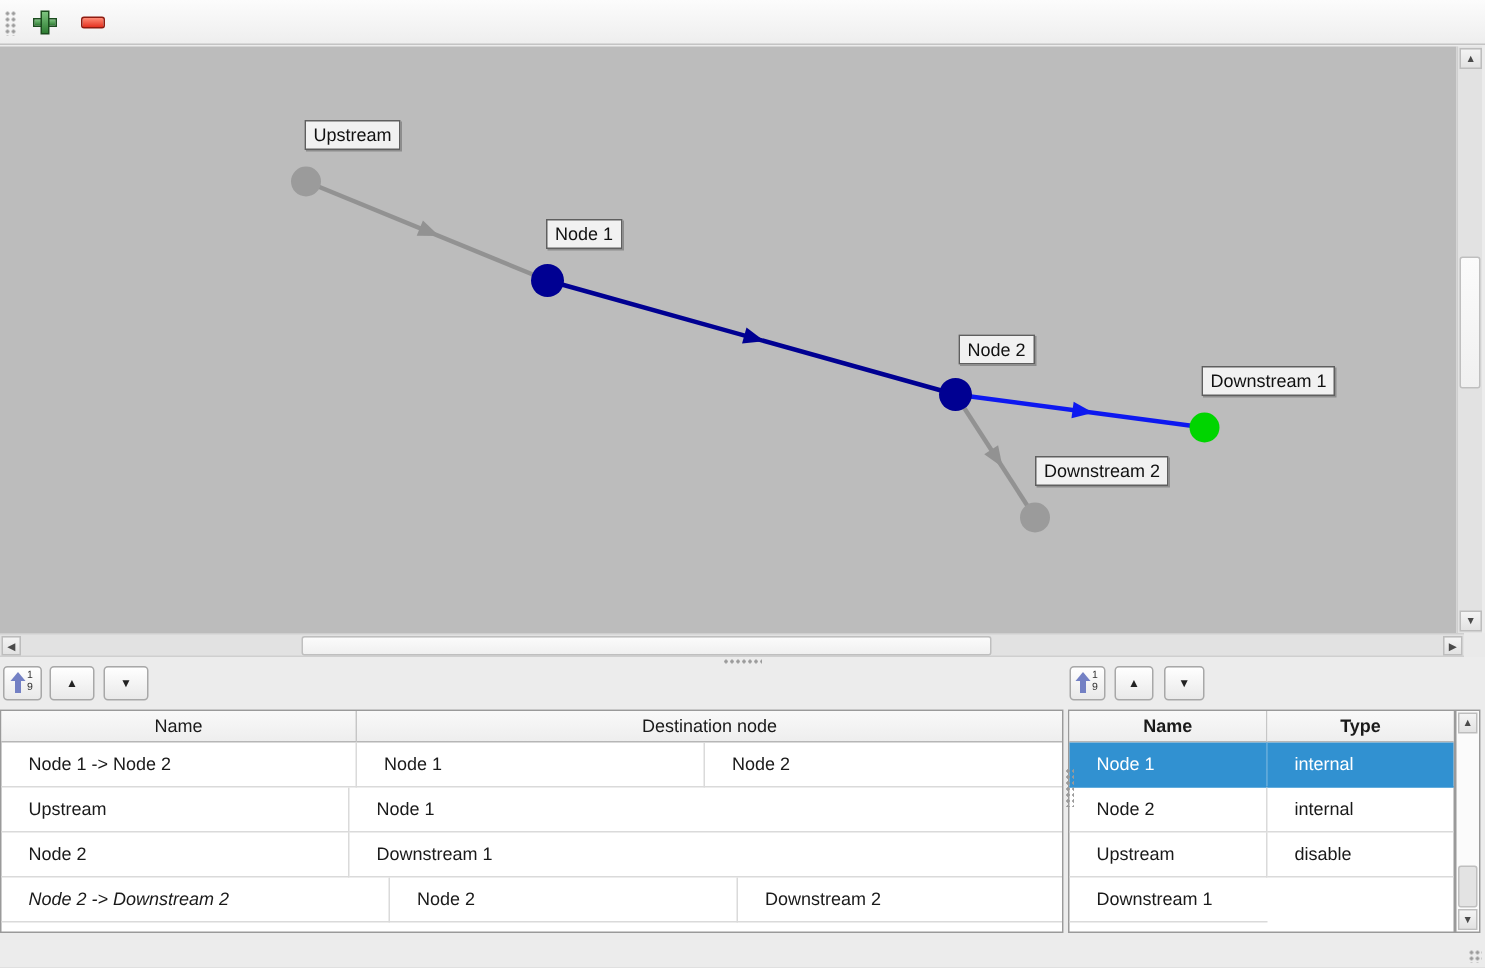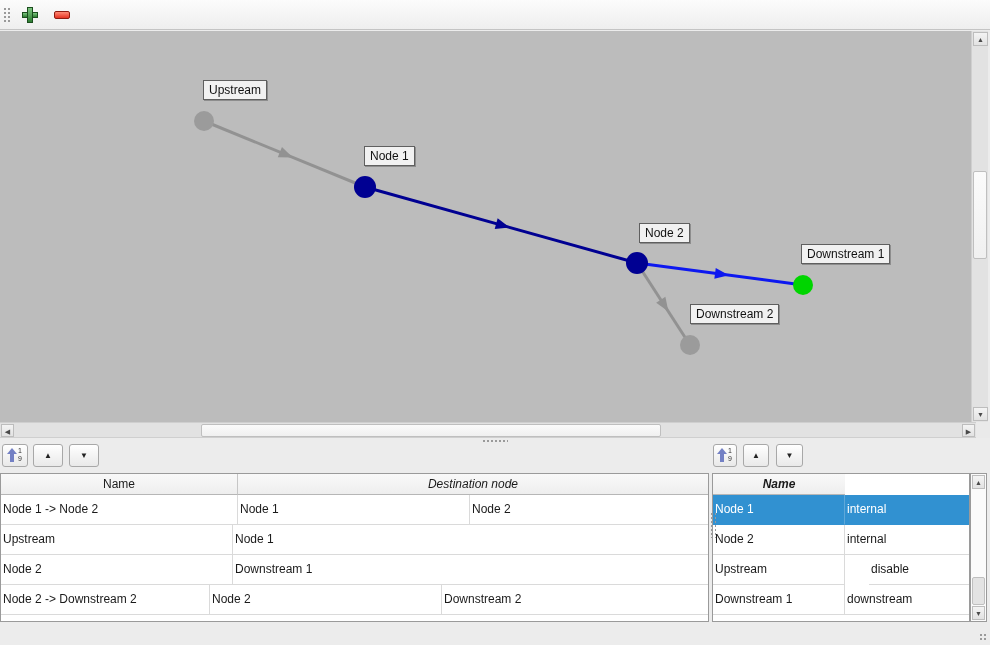--- a/index.html
+++ b/index.html
@@ -69,24 +69,24 @@
     color:#333; font-family:"Liberation Sans",sans-serif; }
 
   
   .table { position:absolute; top:473px; background:#fff; border:1px solid #9a9a9a; }
   #edge-table { left:0; width:709px; height:149px; }
   #node-table { left:712px; width:258px; height:149px; }
   .thead { display:flex; height:21px; }
   .th { background:linear-gradient(#f9f9f9,#eeeeee); border-right:1px solid #c6c6c6;
     border-bottom:1px solid #b6b6b6; font-size:12px; line-height:20px; text-align:center;
     color:#1a1a1a; overflow:hidden; }
-  .th:last-child { border-right:none;font-style:italic; }
+  .th:last-child { border-right:none; }
   #node-table .th { font-weight:bold; }
   .tr { display:flex; height:30px; }
-  .td { font-size:12px; line-height:29px; padding-left:2px; color:#1a1a1a;
+  .td { font-size:12px; line-height:29px; padding-left:18px; color:#1a1a1a;
     border-right:1px solid #dadada; border-bottom:1px solid #dadada;
     white-space:nowrap; overflow:hidden; }
   .td:last-child { border-right:none; }
   .tr.sel .td { background:#3191d1; color:#fff; border-right-color:#5fa8d9;
     border-bottom-color:#3191d1; }
 
   
   #nt-scroll { left:970px; top:473px; width:17px; height:149px; background:#fbfbfb;
     border:1px solid #9a9a9a; }
   #nt-scroll .up { left:1px; top:1px; width:13px; height:14px; }
@@ -186,47 +186,47 @@
       </div>
       <div class="tr">
         <div class="td" style="width: 232px;">Upstream</div>
         <div class="td" style="width: 236px; flex: 1 1 0%;">Node 1</div>
       </div>
       <div class="tr">
         <div class="td" style="width: 232px;">Node 2</div>
         <div class="td" style="width: 236px; flex: 1 1 0%;">Downstream 1</div>
       </div>
       <div class="tr">
-        <div class="td" style="width: 209px;">Node 2 -&gt; Downstream 2</div>
+        <div class="td" style="width: 259px; font-style: italic;">Node 2 -&gt; Downstream 2</div>
         <div class="td" style="width: 232px;">Node 2</div>
         <div class="td" style="width: 236px; flex: 1 1 0%;">Downstream 2</div>
       </div>
     </div>
 </div>
 
 <div id="node-table" class="table">
   <div class="thead">
       <div class="th" style="width: 132px;">Name</div>
+      <div class="th" style="width: 124px; flex: 1 1 0%;">Type</div>
     </div>
   <div class="tbody">
       <div class="tr sel">
         <div class="td" style="width: 132px;">Node 1</div>
         <div class="td" style="width: 124px; flex: 1 1 0%;">internal</div>
       </div>
       <div class="tr">
         <div class="td" style="width: 132px;">Node 2</div>
         <div class="td" style="width: 124px; flex: 1 1 0%;">internal</div>
       </div>
       <div class="tr">
         <div class="td" style="width: 132px;">Upstream</div>
-        <div class="td" style="width: 124px; flex: 1 1 0%; margin-left: 24px;">disable</div>
+        <div class="td" style="width: 124px; flex: 1 1 0%;">disable</div>
       </div>
       <div class="tr">
         <div class="td" style="width: 132px;">Downstream 1</div>
-        <div class="td" style="width: 124px; flex: 1 1 0%;">downstream</div>
       </div>
     </div>
 </div>
 
 <div id="nt-scroll" class="abs">
   <button class="sb-btn up">▲</button>
   <div class="sb-thumb"></div>
   <button class="sb-btn down">▼</button>
 </div>
 

